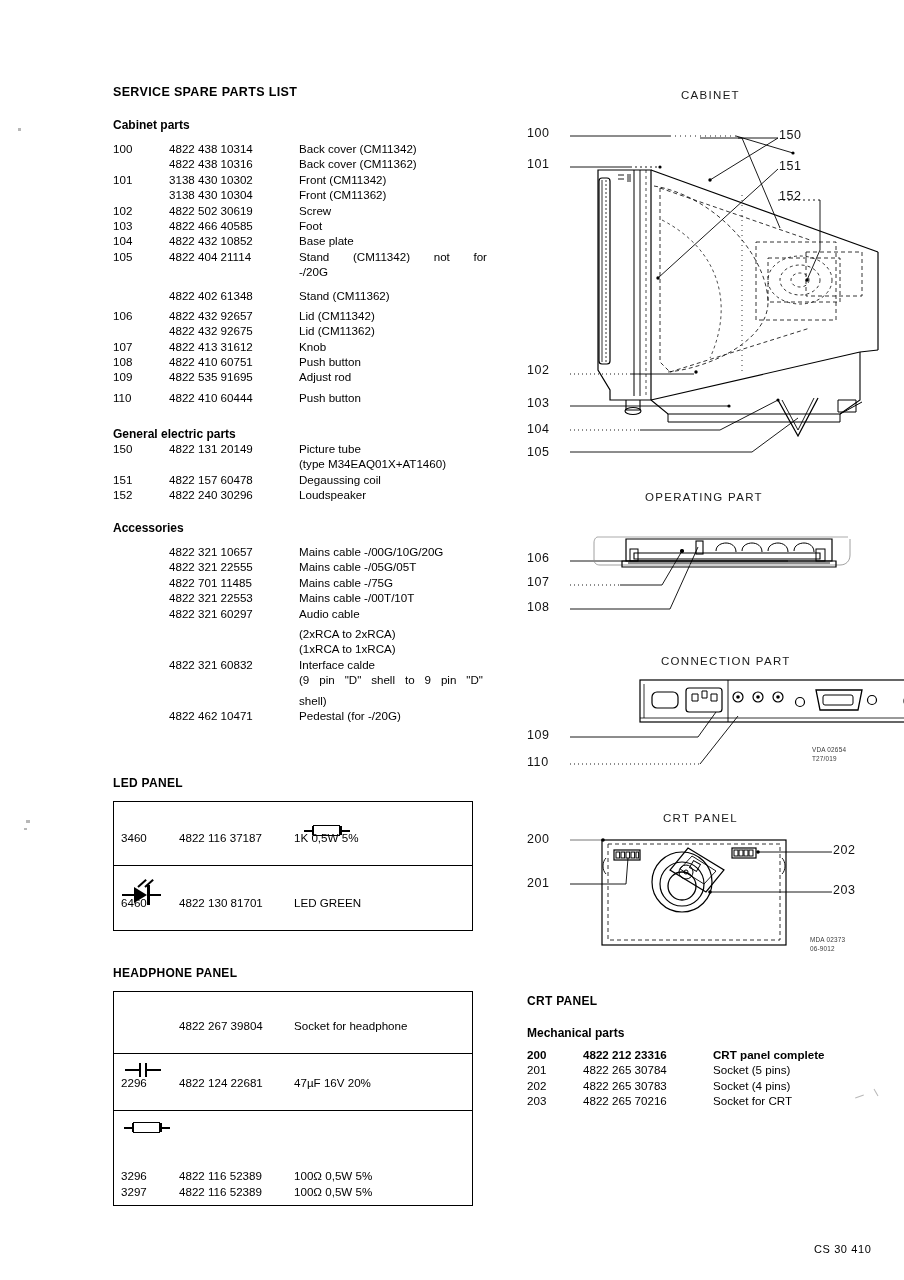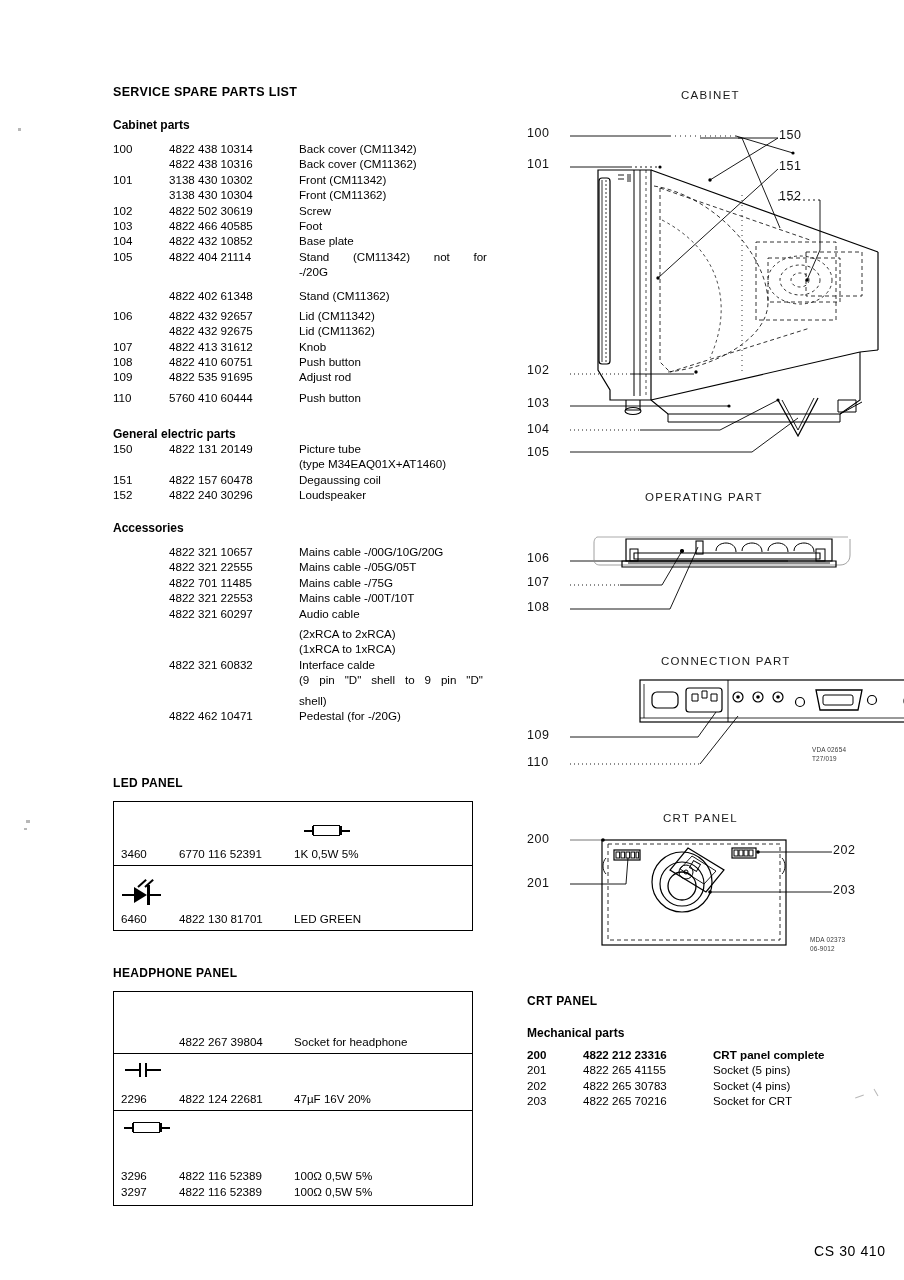--- a/index.html
+++ b/index.html
@@ -93,21 +93,21 @@
     position: relative;
     border-bottom: 1.4px solid #000;
     box-sizing: border-box;
   }
   .ctable .crow:last-child { border-bottom: none; }
   .crow .sym {
     position: absolute;
   }
   .crow .ctext {
     position: absolute;
-    bottom: 4px;
+    bottom: 20px;
     left: 0;
     right: 0;
     height: 14px;
     font-size: 11.6px;
     white-space: nowrap;
   }
   .ctext .t-ref  { position: absolute; left: 7px; }
   .ctext .t-num  { position: absolute; left: 65px; }
   .ctext .t-desc { position: absolute; left: 180px; }
 
@@ -227,21 +227,21 @@
     position: absolute;
     font-size: 6.4px;
     line-height: 8.5px;
     color: #3a3a3a;
     letter-spacing: 0.2px;
     white-space: pre-line;
   }
 
   .footer {
     position: absolute;
-    font-size: 14px;
+    font-size: 11px;
     letter-spacing: 0.6px;
   }
 
   
   .speck {
     position: absolute;
     background: #b8b8b8;
   }
 </style>
 </head>
@@ -335,21 +335,21 @@
       <span class="c-desc">Push button</span>
     </div>
     <div class="prow">
       <span class="c-ref">109</span>
       <span class="c-num">4822 535 91695</span>
       <span class="c-desc">Adjust rod</span>
     </div>
     <div class="spacer-row-sm"></div>
     <div class="prow">
       <span class="c-ref">110</span>
-      <span class="c-num">5760 410 60444</span>
+      <span class="c-num">4822 410 60444</span>
       <span class="c-desc">Push button</span>
     </div>
   </div>
 
   <div class="abs hdr-sub" style="left:113px;top:427px;">General electric parts</div>
   <div class="plist" style="left:113px;top:442px;width:400px;">
     <div class="prow">
       <span class="c-ref">150</span>
       <span class="c-num">4822 131 20149</span>
       <span class="c-desc">Picture tube</span>
@@ -431,21 +431,21 @@
         <div class="sym-res">
           <div class="lead l"></div>
             <div class="lead r"></div>
           <div class="body"></div>
           <div class="tick l"></div>
             <div class="tick r"></div>
         </div>
       </div>
       <div class="ctext">
         <span class="t-ref">3460</span>
-        <span class="t-num">6770 116 52391</span>
+        <span class="t-num">4822 116 37187</span>
         <span class="t-desc">1K 0,5W 5%</span>
       </div>
     </div>
     <div class="crow" style="height:64px;">
       <div class="sym" style="left:8px;top:9px;">
         <div class="sym-led">
           <div class="lead l"></div>
           <div class="tri"></div>
           <div class="bar"></div>
           <div class="lead r"></div>
@@ -765,21 +765,21 @@
   <div class="abs hdr-panel" style="left:527px;top:994px;">CRT PANEL</div>
   <div class="abs hdr-sub" style="left:527px;top:1026px;">Mechanical parts</div>
   <div class="plist" style="left:527px;top:1048px;width:370px;">
     <div class="prow bold">
       <span class="c-ref">200</span>
       <span class="c-num">4822 212 23316</span>
       <span class="c-desc">CRT panel complete</span>
     </div>
     <div class="prow">
       <span class="c-ref">201</span>
-      <span class="c-num">4822 265 41155</span>
+      <span class="c-num">4822 265 30784</span>
       <span class="c-desc">Socket (5 pins)</span>
     </div>
     <div class="prow">
       <span class="c-ref">202</span>
       <span class="c-num">4822 265 30783</span>
       <span class="c-desc">Socket (4 pins)</span>
     </div>
     <div class="prow">
       <span class="c-ref">203</span>
       <span class="c-num">4822 265 70216</span>

